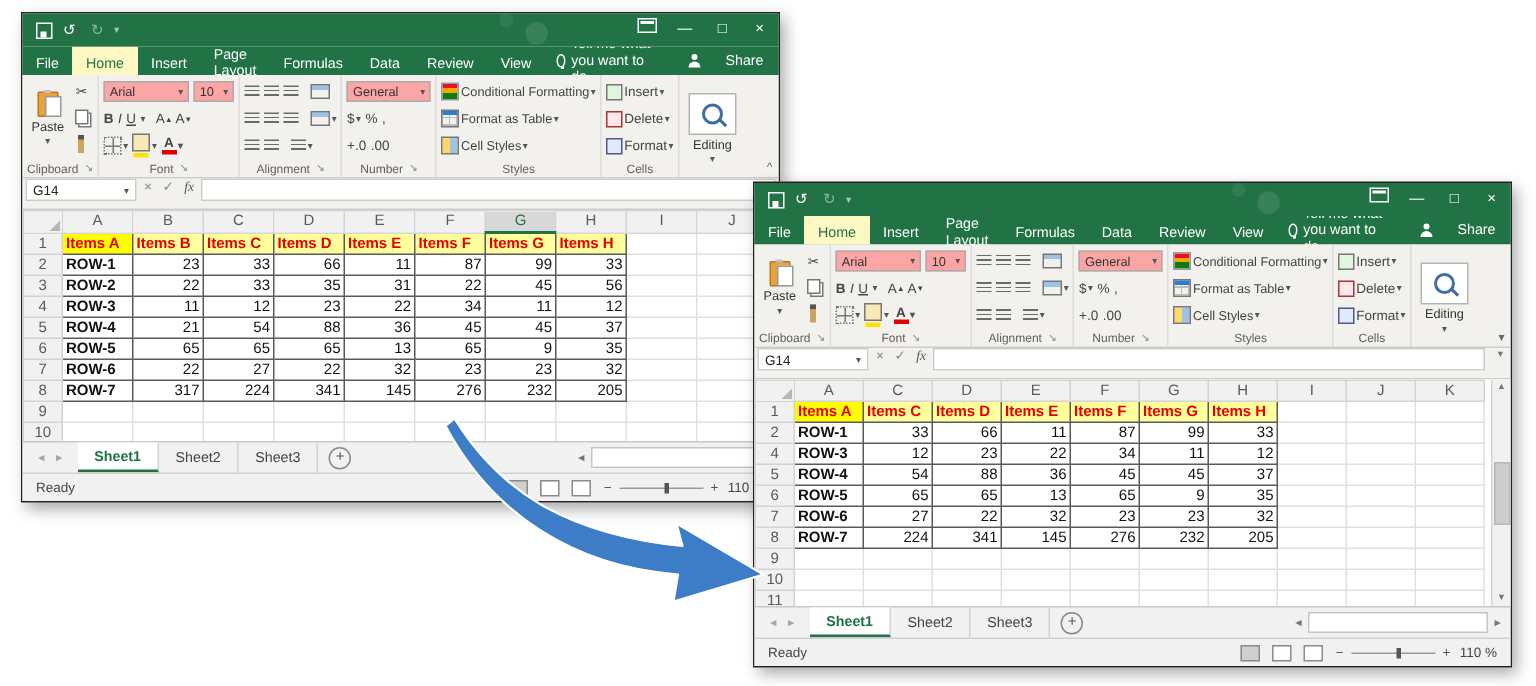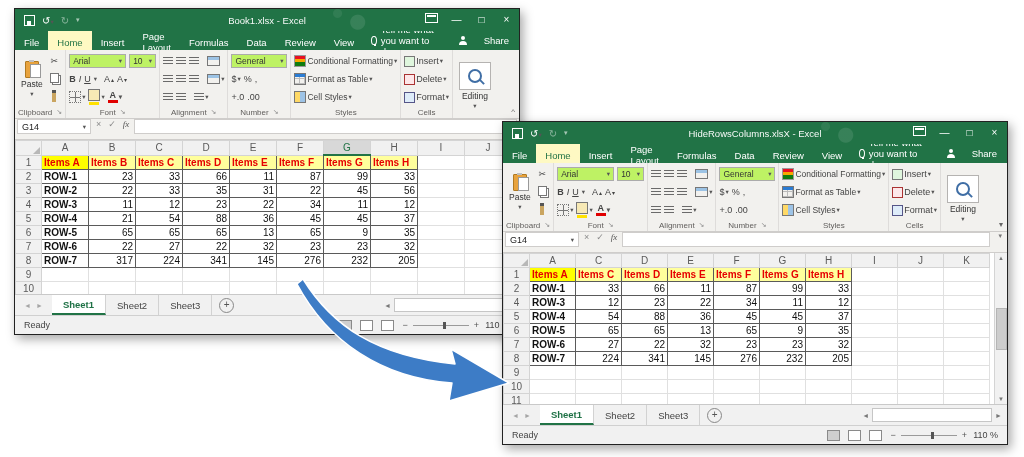--- a/index.html
+++ b/index.html
@@ -39,21 +39,21 @@
   
   .ribbon{height:68px;background:#f2f1ee;border-bottom:1px solid #cfcdcb;display:flex;flex:0 0 auto;overflow:hidden;position:relative}
   .rgroup{display:flex;flex-direction:column;border-right:1px solid #dedcda;padding:2px 3px 0;flex:0 0 auto}
   .rbody{flex:1;display:flex;gap:4px}
   .rlabel{height:12px;font-size:8px;color:#605e5c;display:flex;align-items:center;justify-content:center;gap:4px}
   .dlg{font-size:7px;color:#888}
   .bigbtn{display:flex;flex-direction:column;align-items:center;justify-content:center;font-size:8.5px;color:#333;padding:0 3px;gap:1px}
   .smallcol{display:flex;flex-direction:column;justify-content:space-around;align-items:center}
   .rcol{display:flex;flex-direction:column;justify-content:space-between;padding:1px 0}
   .rrow{display:flex;align-items:center;gap:3px;font-size:8.5px;color:#333;height:16px}
-  .combo{border:1px solid #ababab;background:#bef264;padding:0 3px;font-size:8.5px;display:flex;align-items:center;justify-content:space-between;gap:3px;height:14px;box-sizing:border-box}
+  .combo{border:1px solid #ababab;background:#fca5a5;padding:0 3px;font-size:8.5px;display:flex;align-items:center;justify-content:space-between;gap:3px;height:14px;box-sizing:border-box}
   .dd{font-size:6.5px;color:#555}
   .sbtn{font-size:9px;color:#444;display:inline-flex;align-items:center;gap:1px}
   .b{font-weight:bold}.it{font-style:italic}.un{text-decoration:underline}
   .supttl{font-size:6px;vertical-align:super}
   .i-clip{display:inline-block;width:12px;height:15px;background:#e8a33d;border:1px solid #b07a22;border-radius:1px;position:relative}
   .i-clip::before{content:'';position:absolute;left:3px;top:-2px;width:5px;height:2px;background:#c0c0c0}
   .i-clip::after{content:'';position:absolute;left:4px;top:2px;width:9px;height:12px;background:#fff;border:1px solid #999}
   .i-copy{display:inline-block;width:7px;height:8px;border:1px solid #777;background:#fff;box-shadow:2px 2px 0 -1px #fff,2px 2px 0 0 #777}
   .i-brush{display:inline-block;width:4px;height:9px;background:#caa560;border-top:3px solid #555}
   .swatch{display:inline-flex;flex-direction:column;align-items:center;line-height:8px}
@@ -130,21 +130,20 @@
 <body>
 
 <div class="window" id="win-left">
   <div class="titlebar">
     <div class="qat">
       <span class="i-save"></span>
       <span><span>↺</span><span class="dd">▾</span></span>
       <span class="dim">↻</span>
       <span class="qsep">▾</span>
     </div>
-    <div class="title">Book1.xlsx - Excel</div>
     <div class="winbtns">
       <span class="wbtn"><span class="i-ribbonopts"></span></span>
       <span class="wbtn">—</span>
       <span class="wbtn">□</span>
       <span class="wbtn">×</span>
     </div>
   </div>
 
   <div class="tabrow">
     <div class="tab">File</div>
@@ -595,21 +594,20 @@
 </div>
 
 <div class="window" id="win-right">
   <div class="titlebar">
     <div class="qat">
       <span class="i-save"></span>
       <span><span>↺</span><span class="dd">▾</span></span>
       <span class="dim">↻</span>
       <span class="qsep">▾</span>
     </div>
-    <div class="title">HideRowsColumns.xlsX - Excel</div>
     <div class="winbtns">
       <span class="wbtn"><span class="i-ribbonopts"></span></span>
       <span class="wbtn">—</span>
       <span class="wbtn">□</span>
       <span class="wbtn">×</span>
     </div>
   </div>
 
   <div class="tabrow">
     <div class="tab">File</div>

